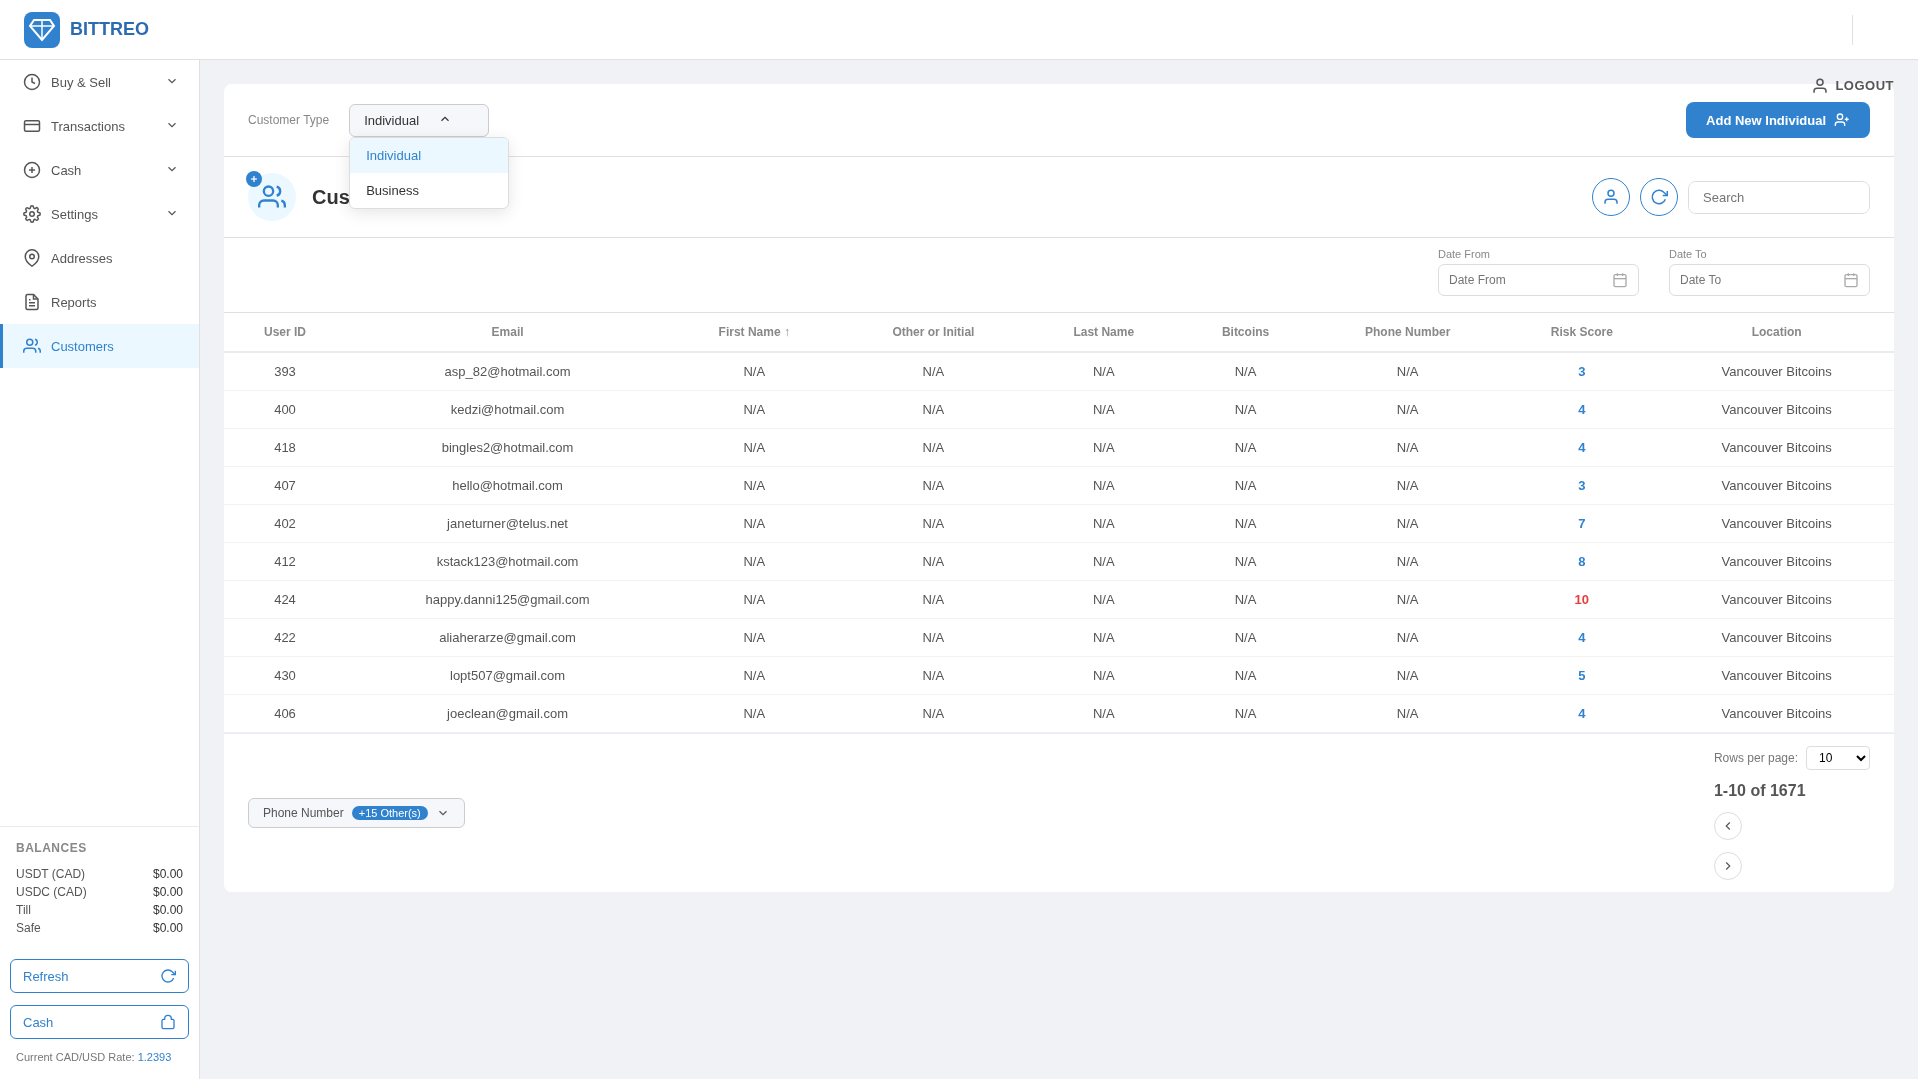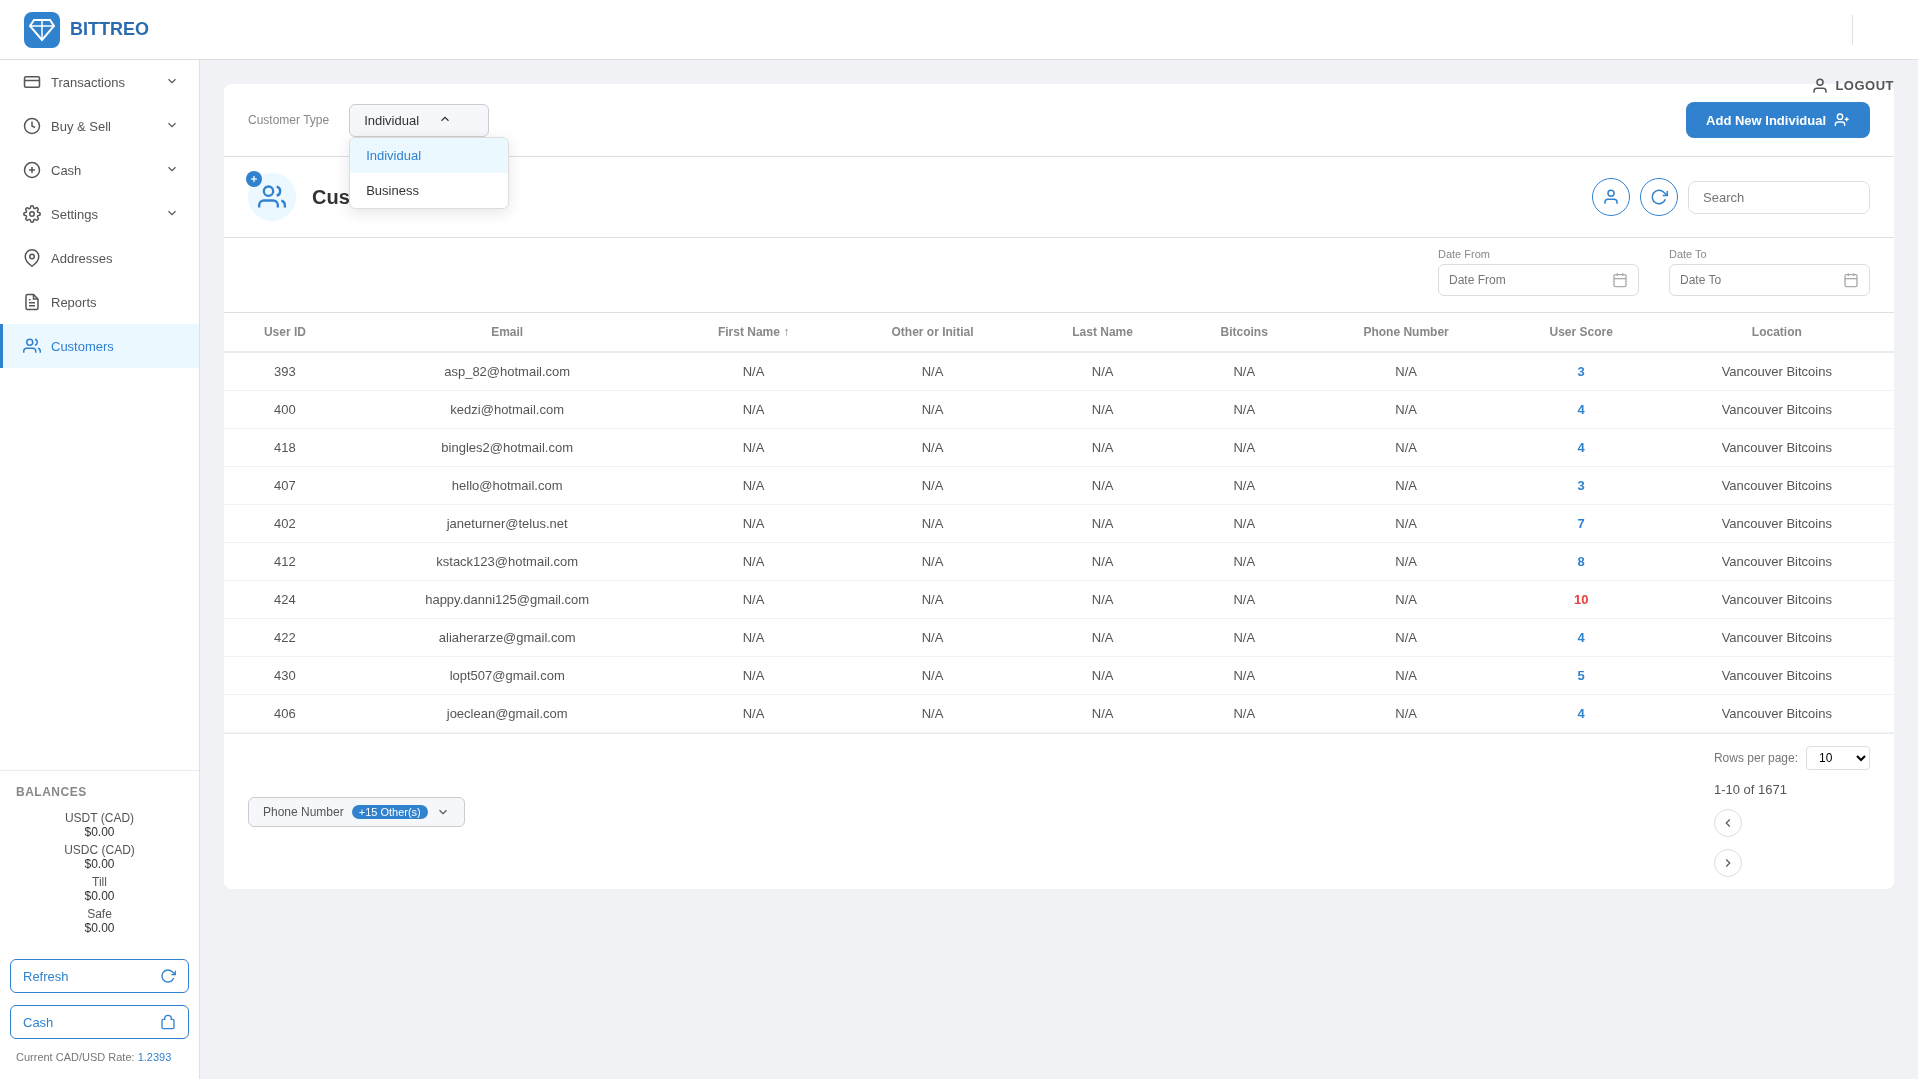--- a/index.html
+++ b/index.html
@@ -38,21 +38,21 @@
       padding: 13px 20px; cursor: pointer; color: #555; font-size: 13px;
       border-left: 3px solid transparent;
     }
     .sidebar-item.active { color: #3182ce; border-left-color: #3182ce; background: #ebf8ff; }
     .sidebar-item svg { width: 18px; height: 18px; flex-shrink: 0; }
     .sidebar-item .chevron { margin-left: auto; }
     .sidebar-item .chevron svg { width: 14px; height: 14px; }
 
     .balances-section { padding: 14px 16px; border-top: 1px solid #e8ecf0; margin-top: auto; }
     .balances-title { font-size: 12px; font-weight: 700; color: #888; text-transform: uppercase; letter-spacing: 0.5px; margin-bottom: 10px; }
-    .balance-row { display: flex; justify-content: space-between; align-items: center; font-size: 12px; padding: 2px 0; color: #555; flex-direction: column; }
+    .balance-row { display: flex; justify-content: space-between; align-items: center; font-size: 12px; padding: 2px 0; color: #555; }
     .balance-row .amount { color: #333; font-weight: 500; }
 
     .sidebar-btn {
       margin: 8px 10px 4px;
       border: 1.5px solid #3182ce;
       background: #fff;
       color: #3182ce;
       border-radius: 6px;
       padding: 8px 12px;
       cursor: pointer;
@@ -196,21 +196,21 @@
       padding: 7px 14px; font-size: 12px; cursor: pointer;
       display: flex; align-items: center; gap: 8px; color: #555;
     }
     .columns-btn .badge { background: #3182ce; color: #fff; border-radius: 10px; padding: 1px 7px; font-size: 11px; }
     .pagination { display: flex; align-items: flex-start; gap: 12px; flex-direction: column; }
     .rows-per-page { display: flex; align-items: center; gap: 8px; font-size: 12px; color: #777; }
     .rows-per-page select {
       border: 1px solid #ddd; border-radius: 4px; padding: 3px 20px 3px 8px;
       font-size: 12px; background: #fff; cursor: pointer; appearance: auto;
     }
-    .page-info { font-size: 13px; color: #555; }
+    .page-info { font-size: 16px; color: #555; font-weight: bold; }
     .page-btn {
       width: 28px; height: 28px; border-radius: 50%; border: 1px solid #ddd;
       background: #fff; cursor: pointer; display: flex; align-items: center; justify-content: center;
       color: #555;
     }
     .page-btn svg { width: 14px; height: 14px; }
   </style>
 </head>
 <body>
 
@@ -239,36 +239,36 @@
         <circle cx="12" cy="7" r="4"></circle>
       </svg>
       <span>LOGOUT</span>
     </div>
   </div>
 </nav>
 
 <aside class="sidebar">
   <div class="sidebar-item">
     <svg viewBox="0 0 24 24" fill="none" stroke="currentColor" stroke-width="2">
-      <rect x="2" y="5" width="20" height="14" rx="2"></rect>
-      <line x1="2" y1="10" x2="22" y2="10"></line>
-    </svg>
-    <span>Transactions</span>
+      <circle cx="12" cy="12" r="10"></circle>
+      <path d="M12 6v6l4 2"></path>
+    </svg>
+    <span>Buy &amp; Sell</span>
     <span class="chevron">
       <svg viewBox="0 0 24 24" fill="none" stroke="currentColor" stroke-width="2">
           <polyline points="6 9 12 15 18 9"></polyline>
         </svg>
     </span>
   </div>
   <div class="sidebar-item">
     <svg viewBox="0 0 24 24" fill="none" stroke="currentColor" stroke-width="2">
-      <circle cx="12" cy="12" r="10"></circle>
-      <path d="M12 6v6l4 2"></path>
-    </svg>
-    <span>Buy &amp; Sell</span>
+      <rect x="2" y="5" width="20" height="14" rx="2"></rect>
+      <line x1="2" y1="10" x2="22" y2="10"></line>
+    </svg>
+    <span>Transactions</span>
     <span class="chevron">
       <svg viewBox="0 0 24 24" fill="none" stroke="currentColor" stroke-width="2">
           <polyline points="6 9 12 15 18 9"></polyline>
         </svg>
     </span>
   </div>
   <div class="sidebar-item">
     <svg viewBox="0 0 24 24" fill="none" stroke="currentColor" stroke-width="2">
       <circle cx="12" cy="12" r="10"></circle>
       <path d="M12 8v8M8 12h8"></path>
@@ -460,21 +460,21 @@
     <table>
       <thead>
         <tr>
           <th>User ID</th>
           <th>Email</th>
           <th class="sortable">First Name ↑</th>
           <th>Other or Initial</th>
           <th>Last Name</th>
           <th>Bitcoins</th>
           <th>Phone Number</th>
-          <th>User Score</th>
+          <th>Risk Score</th>
           <th>Location</th>
         </tr>
       </thead>
       <tbody id="table-body">
       <tr>
     <td>393</td>
     <td>asp_82@hotmail.com</td>
     <td>N/A</td>
     <td>N/A</td>
     <td>N/A</td>

